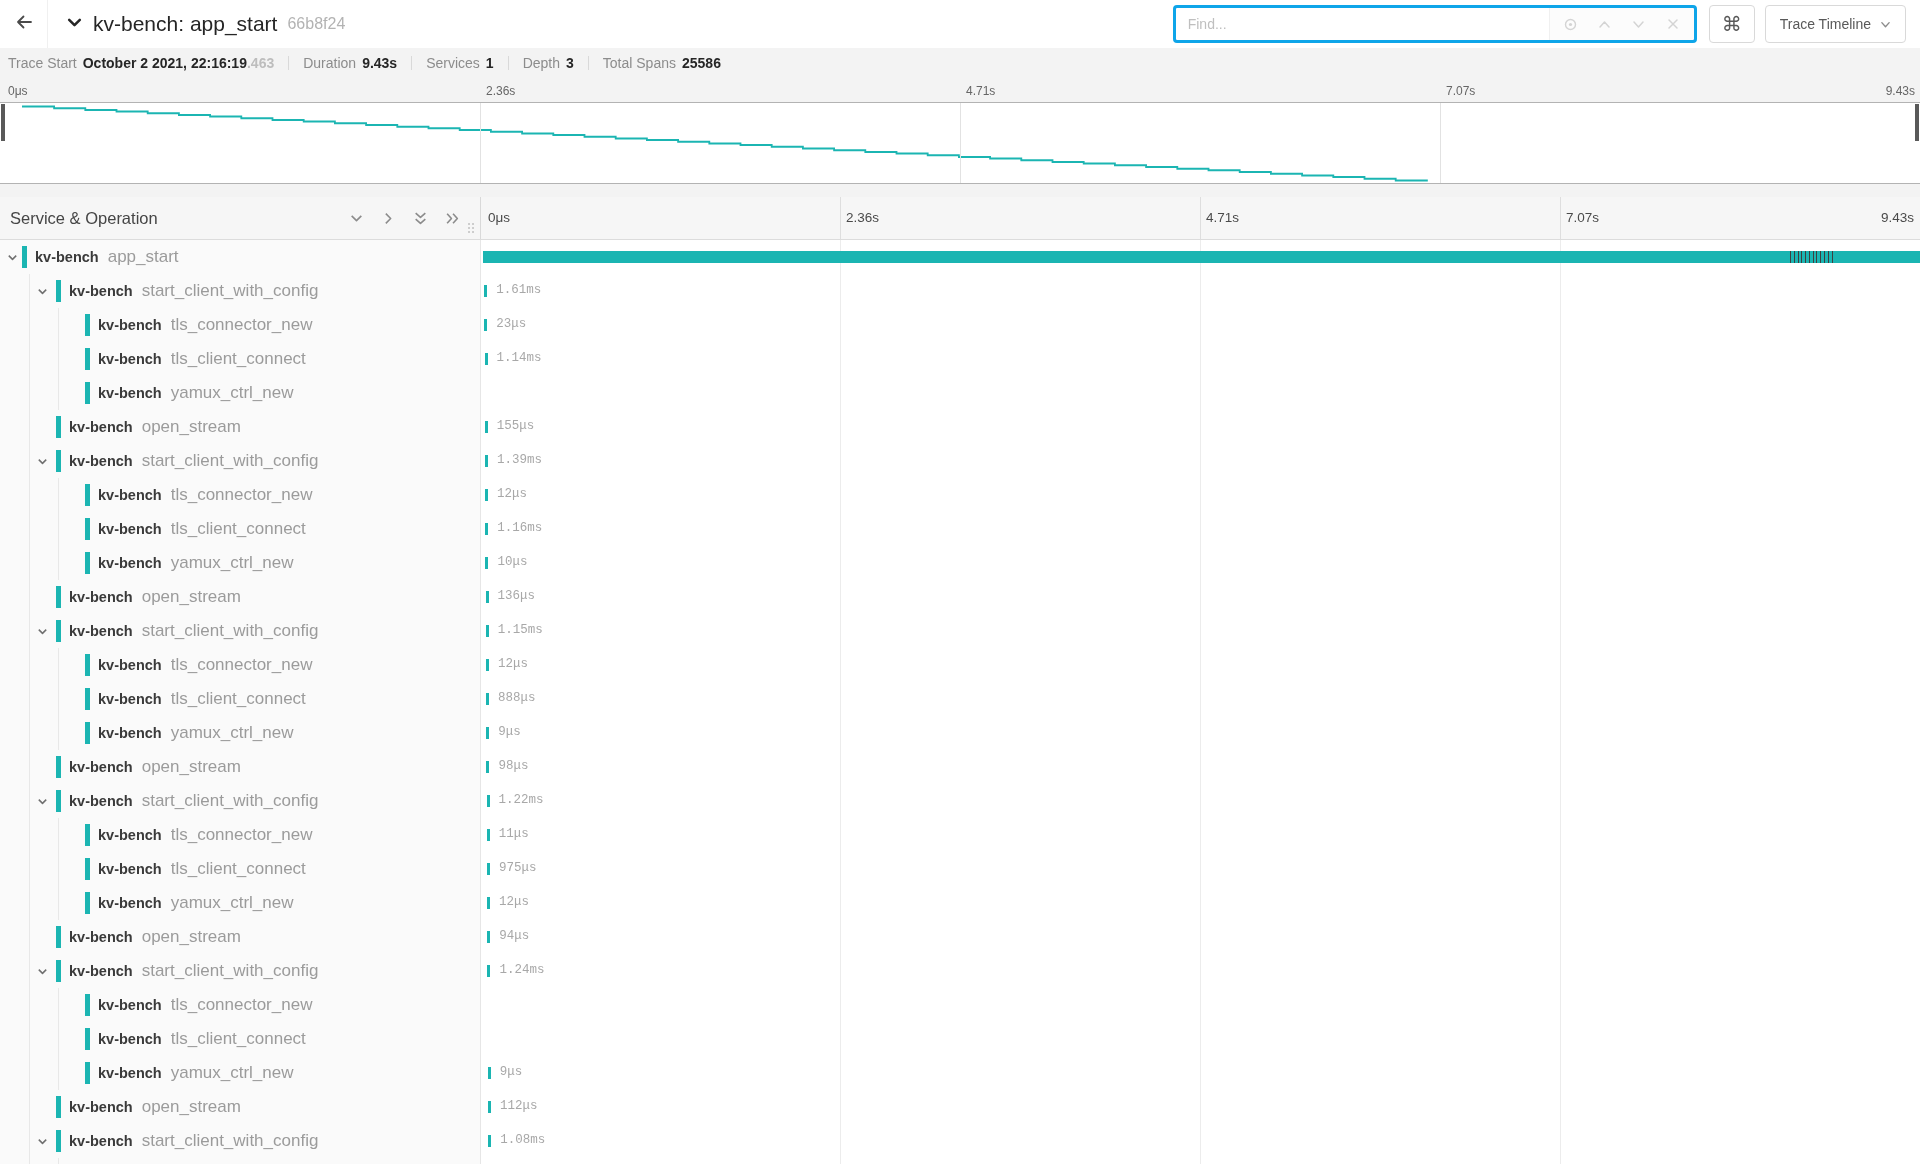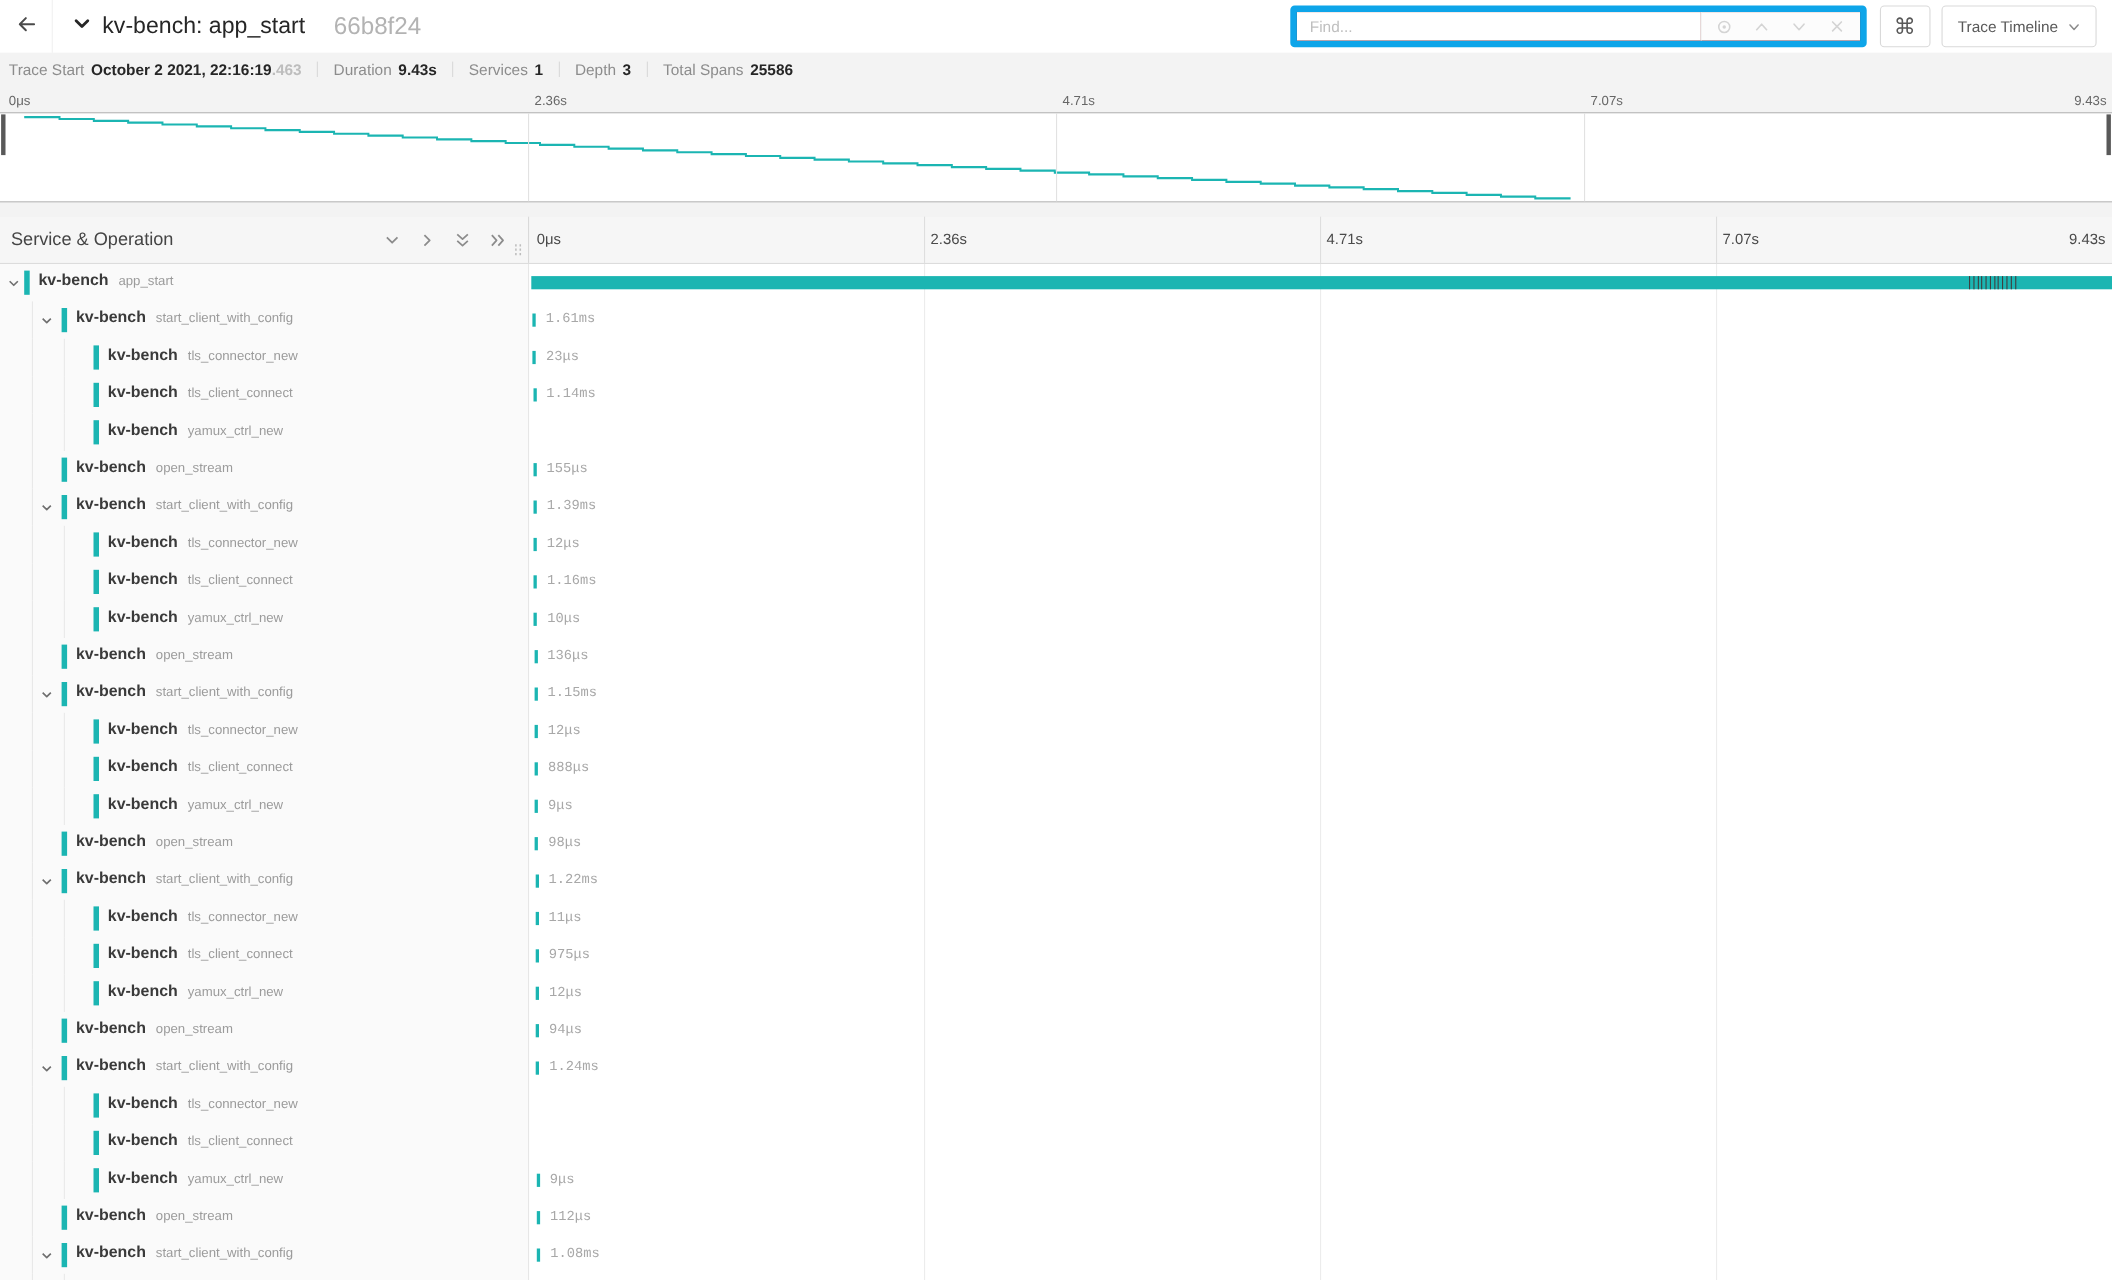--- a/index.html
+++ b/index.html
@@ -5,23 +5,23 @@
   * { margin:0; padding:0; box-sizing:border-box; }
   html,body { width:1920px; height:1164px; overflow:hidden; }
   body { font-family:"Liberation Sans", sans-serif; background:#f3f3f3; }
   .page { position:relative; width:1920px; height:937px; background:#f3f3f3; }
 
   
   .topbar { position:absolute; top:0; left:0; width:1920px; height:48px; background:#fff; display:flex; align-items:center; }
   .back-btn { width:48px; height:48px; display:flex; align-items:center; justify-content:center; cursor:pointer; border-right:1px solid #f0f0f0; }
   .title-chev { margin-left:18px; display:flex; align-items:center; cursor:pointer; }
   .trace-title { margin-left:10px; font-size:21px; font-weight:500; color:#262626; white-space:nowrap; }
-  .trace-hash { margin-left:26px; font-size:22px; font-weight:400; color:#b3b3b3;text-align:right; }
+  .trace-hash { margin-left:10px; font-size:16px; font-weight:400; color:#b3b3b3;text-align:right; }
   .topbar-spacer { flex:1; }
-  .find-group { display:flex; align-items:stretch; height:38px; width:524px; border:6px solid #0ea5e9; border-radius:4px; overflow:hidden; background:#7f1d1d; }
+  .find-group { display:flex; align-items:stretch; height:38px; width:524px; border:3px solid #0ea5e9; border-radius:4px; overflow:hidden; background:#1d4ed8; }
   .find-input { flex:1; border:none; outline:none; padding:0 12px; font-size:14px; color:#444; background:#fff; font-family:"Liberation Sans", sans-serif; }
   .find-input::placeholder { color:#bfbfbf; }
   .find-suffix { display:flex; align-items:center; background:#fcfcfc; border-left:1px solid #f0f0f0; padding:0 4px; }
   .find-suffix .sfx { width:34px; height:36px; display:flex; align-items:center; justify-content:center; cursor:pointer; }
   .kbd-btn { margin-left:12px; width:46px; height:38px; border:1px solid #d9d9d9; border-radius:4px; background:#fff; display:flex; align-items:center; justify-content:center; font-size:20px; color:#595959; cursor:pointer; }
   .view-btn { margin-left:10px; margin-right:14px; height:38px; padding:0 14px; border:1px solid #d9d9d9; border-radius:4px; background:#fff; display:flex; align-items:center; font-size:14px; color:#595959; cursor:pointer; white-space:nowrap; }
   .view-btn svg { margin-left:9px; }
 
   
   .infobar { position:absolute; top:48px; left:0; width:1920px; height:30px; background:#f3f3f3; display:flex; align-items:center; padding-left:8px; font-size:14px; }
@@ -53,21 +53,21 @@
   .rows-viewport { position:absolute; top:240px; left:0; width:1920px; height:924px; background:#fff; overflow:hidden; }
   .name-col-bg { position:absolute; left:0; top:0; bottom:0; width:480px; background:#fafafa; }
   .rows-grid { position:absolute; top:0; bottom:0; width:1px; background:#ececec; }
   .rows-divider { position:absolute; left:480px; top:0; bottom:0; width:1px; background:#e6e6e6; }
   .row { position:relative; height:34px; width:1920px; cursor:pointer; }
   .row-left { position:absolute; left:0; top:0; width:480px; height:34px; }
   .guide { position:absolute; top:0; bottom:0; width:1px; background:#e8e8e8; }
   .row-chev { position:absolute; top:11px; display:flex; }
   .svc-bar { position:absolute; top:6px; width:5px; height:22px; background:var(--accent); }
   .svc-name { position:absolute; top:7px; font-size:14.5px; font-weight:700; color:#3a3a3a; white-space:nowrap; }
-  .op-name { font-size:12px; font-weight:400; color:#9b9b9b; margin-left:9px; }
+  .op-name { font-size:17px; font-weight:400; color:#9b9b9b; margin-left:9px; }
   .row-right { position:absolute; left:480px; top:0; right:0; height:34px; }
   .span-bar-full { position:absolute; left:3px; right:0; top:11px; height:12px; background:var(--accent); }
   .log-marker { position:absolute; top:0; width:1px; height:12px; background:#3f3f3f; }
   .span-tick { position:absolute; top:11px; width:3px; height:12px; background:var(--accent); }
   .span-duration { position:absolute; top:9px; font-size:12.5px; color:#a8a8a8; white-space:nowrap;font-family:Liberation Mono, monospace; }
 </style>
 </head>
 <body>
 
 <div class="page">

